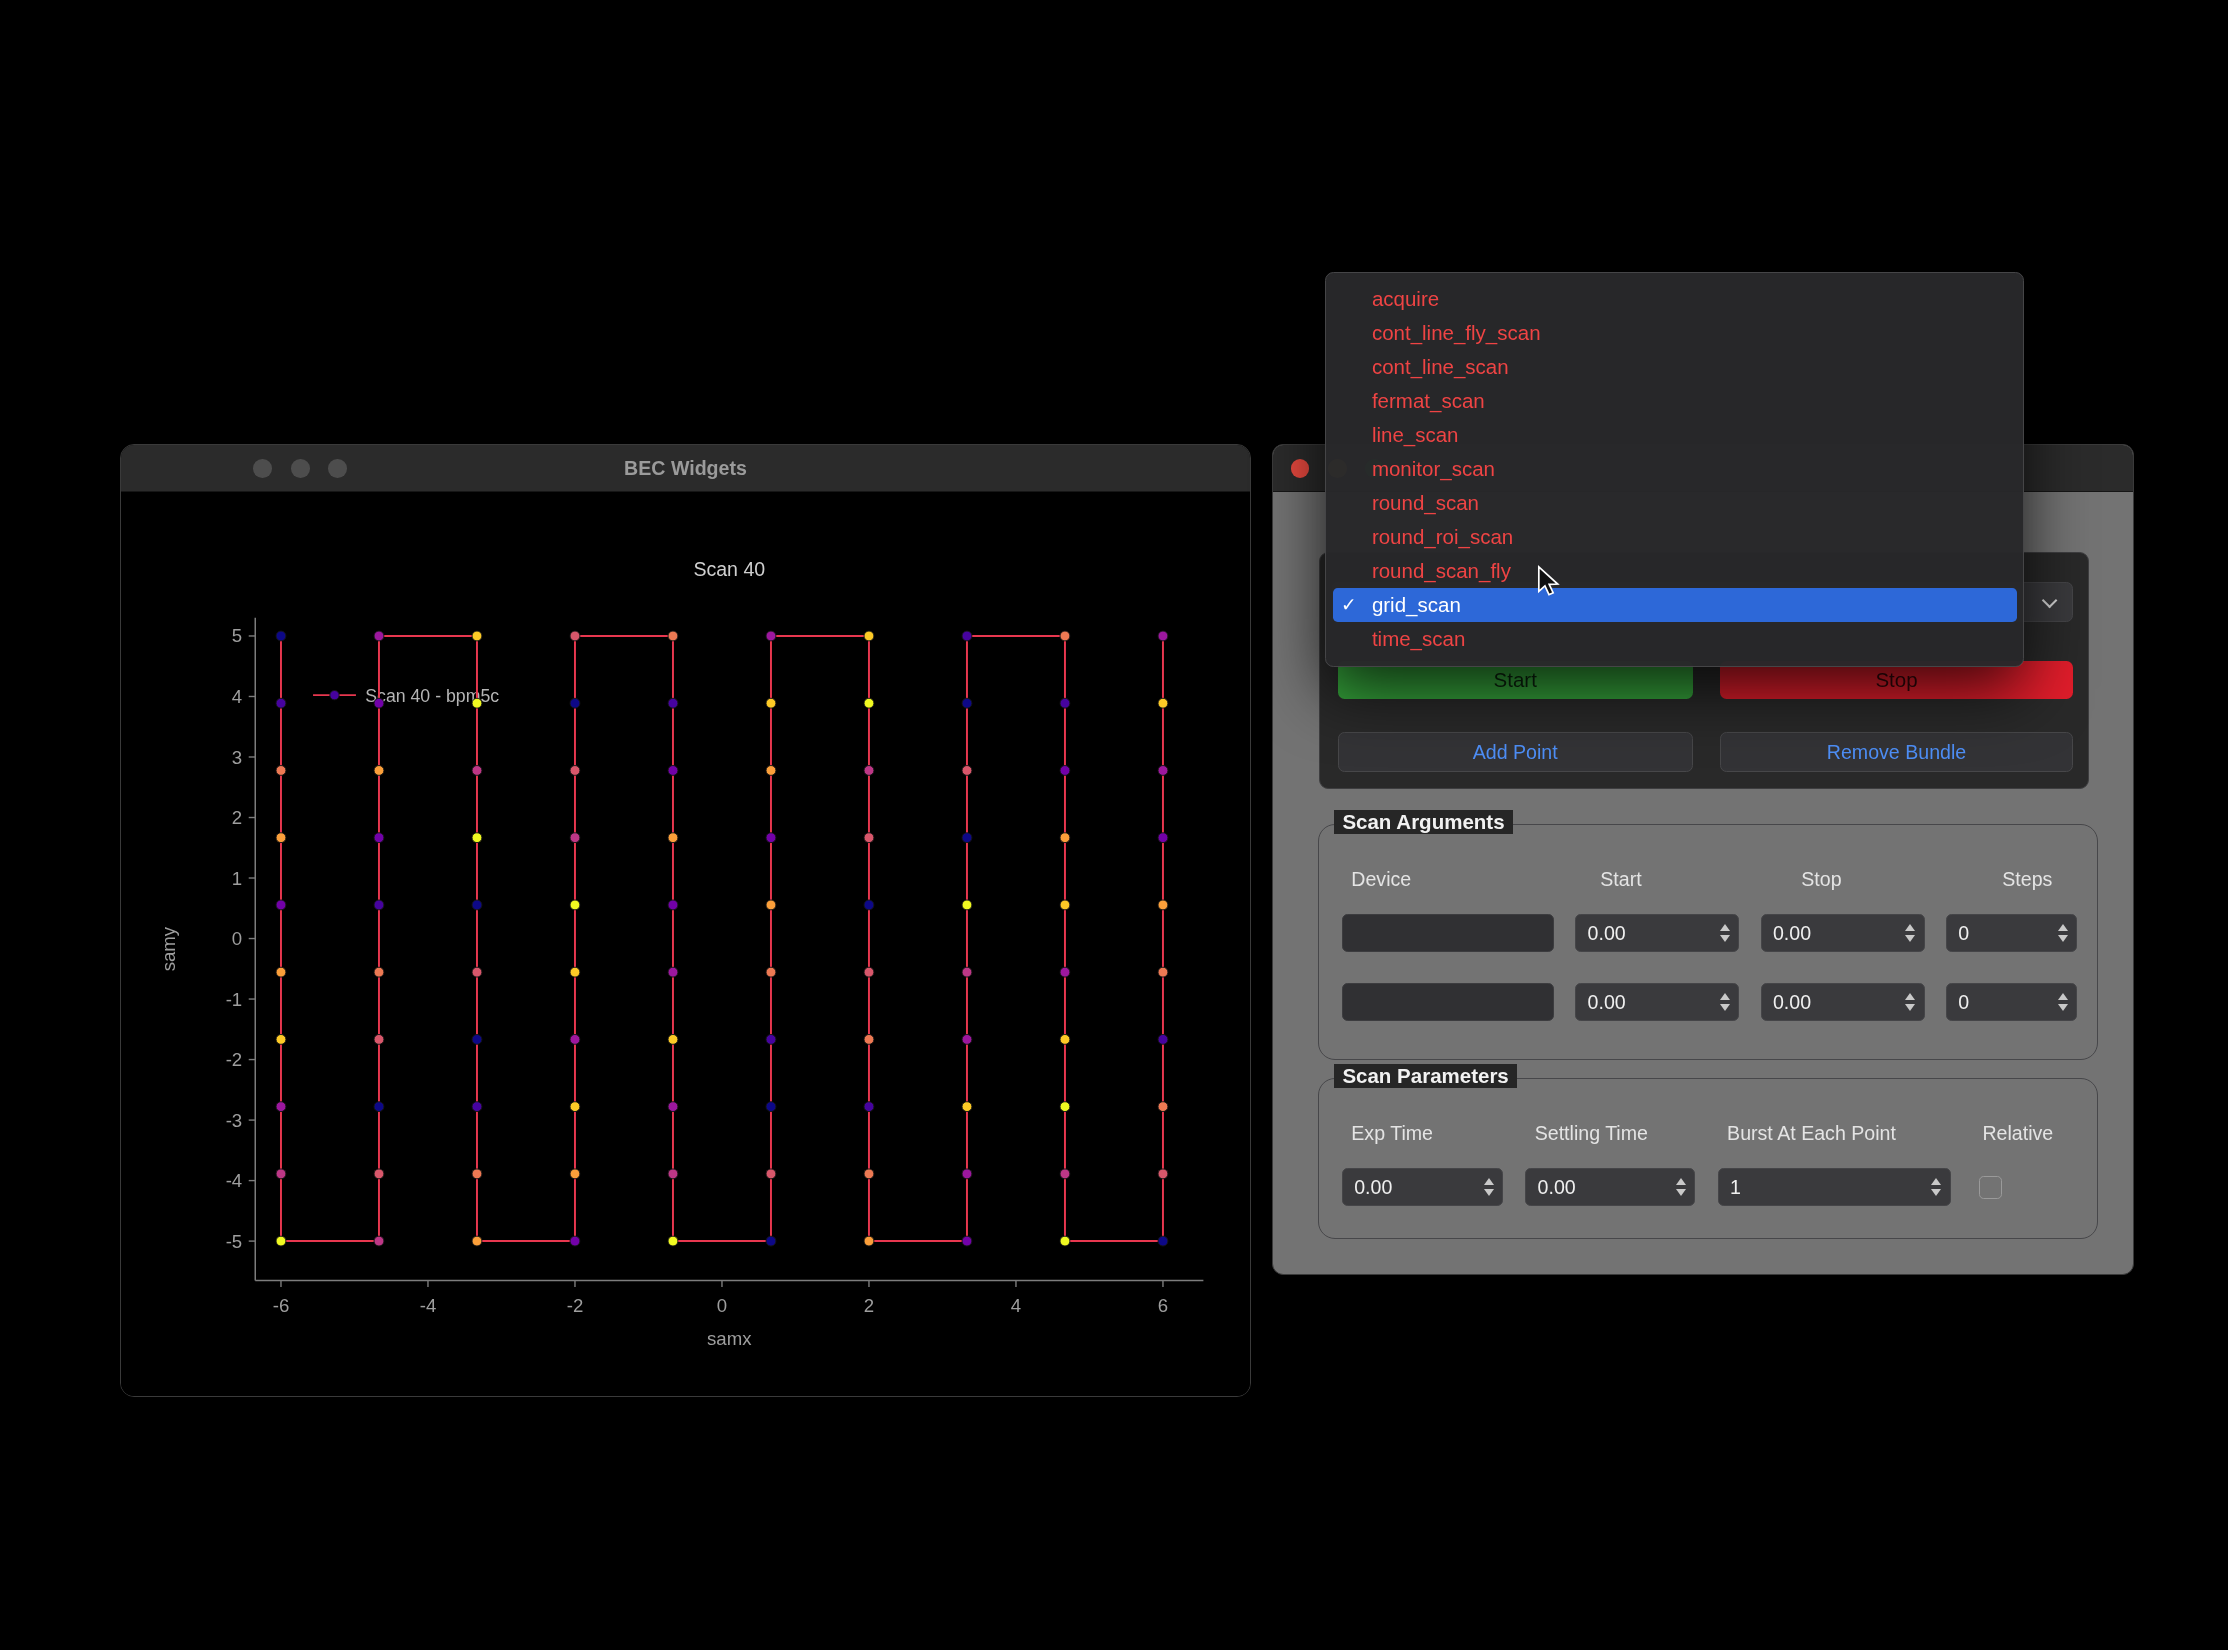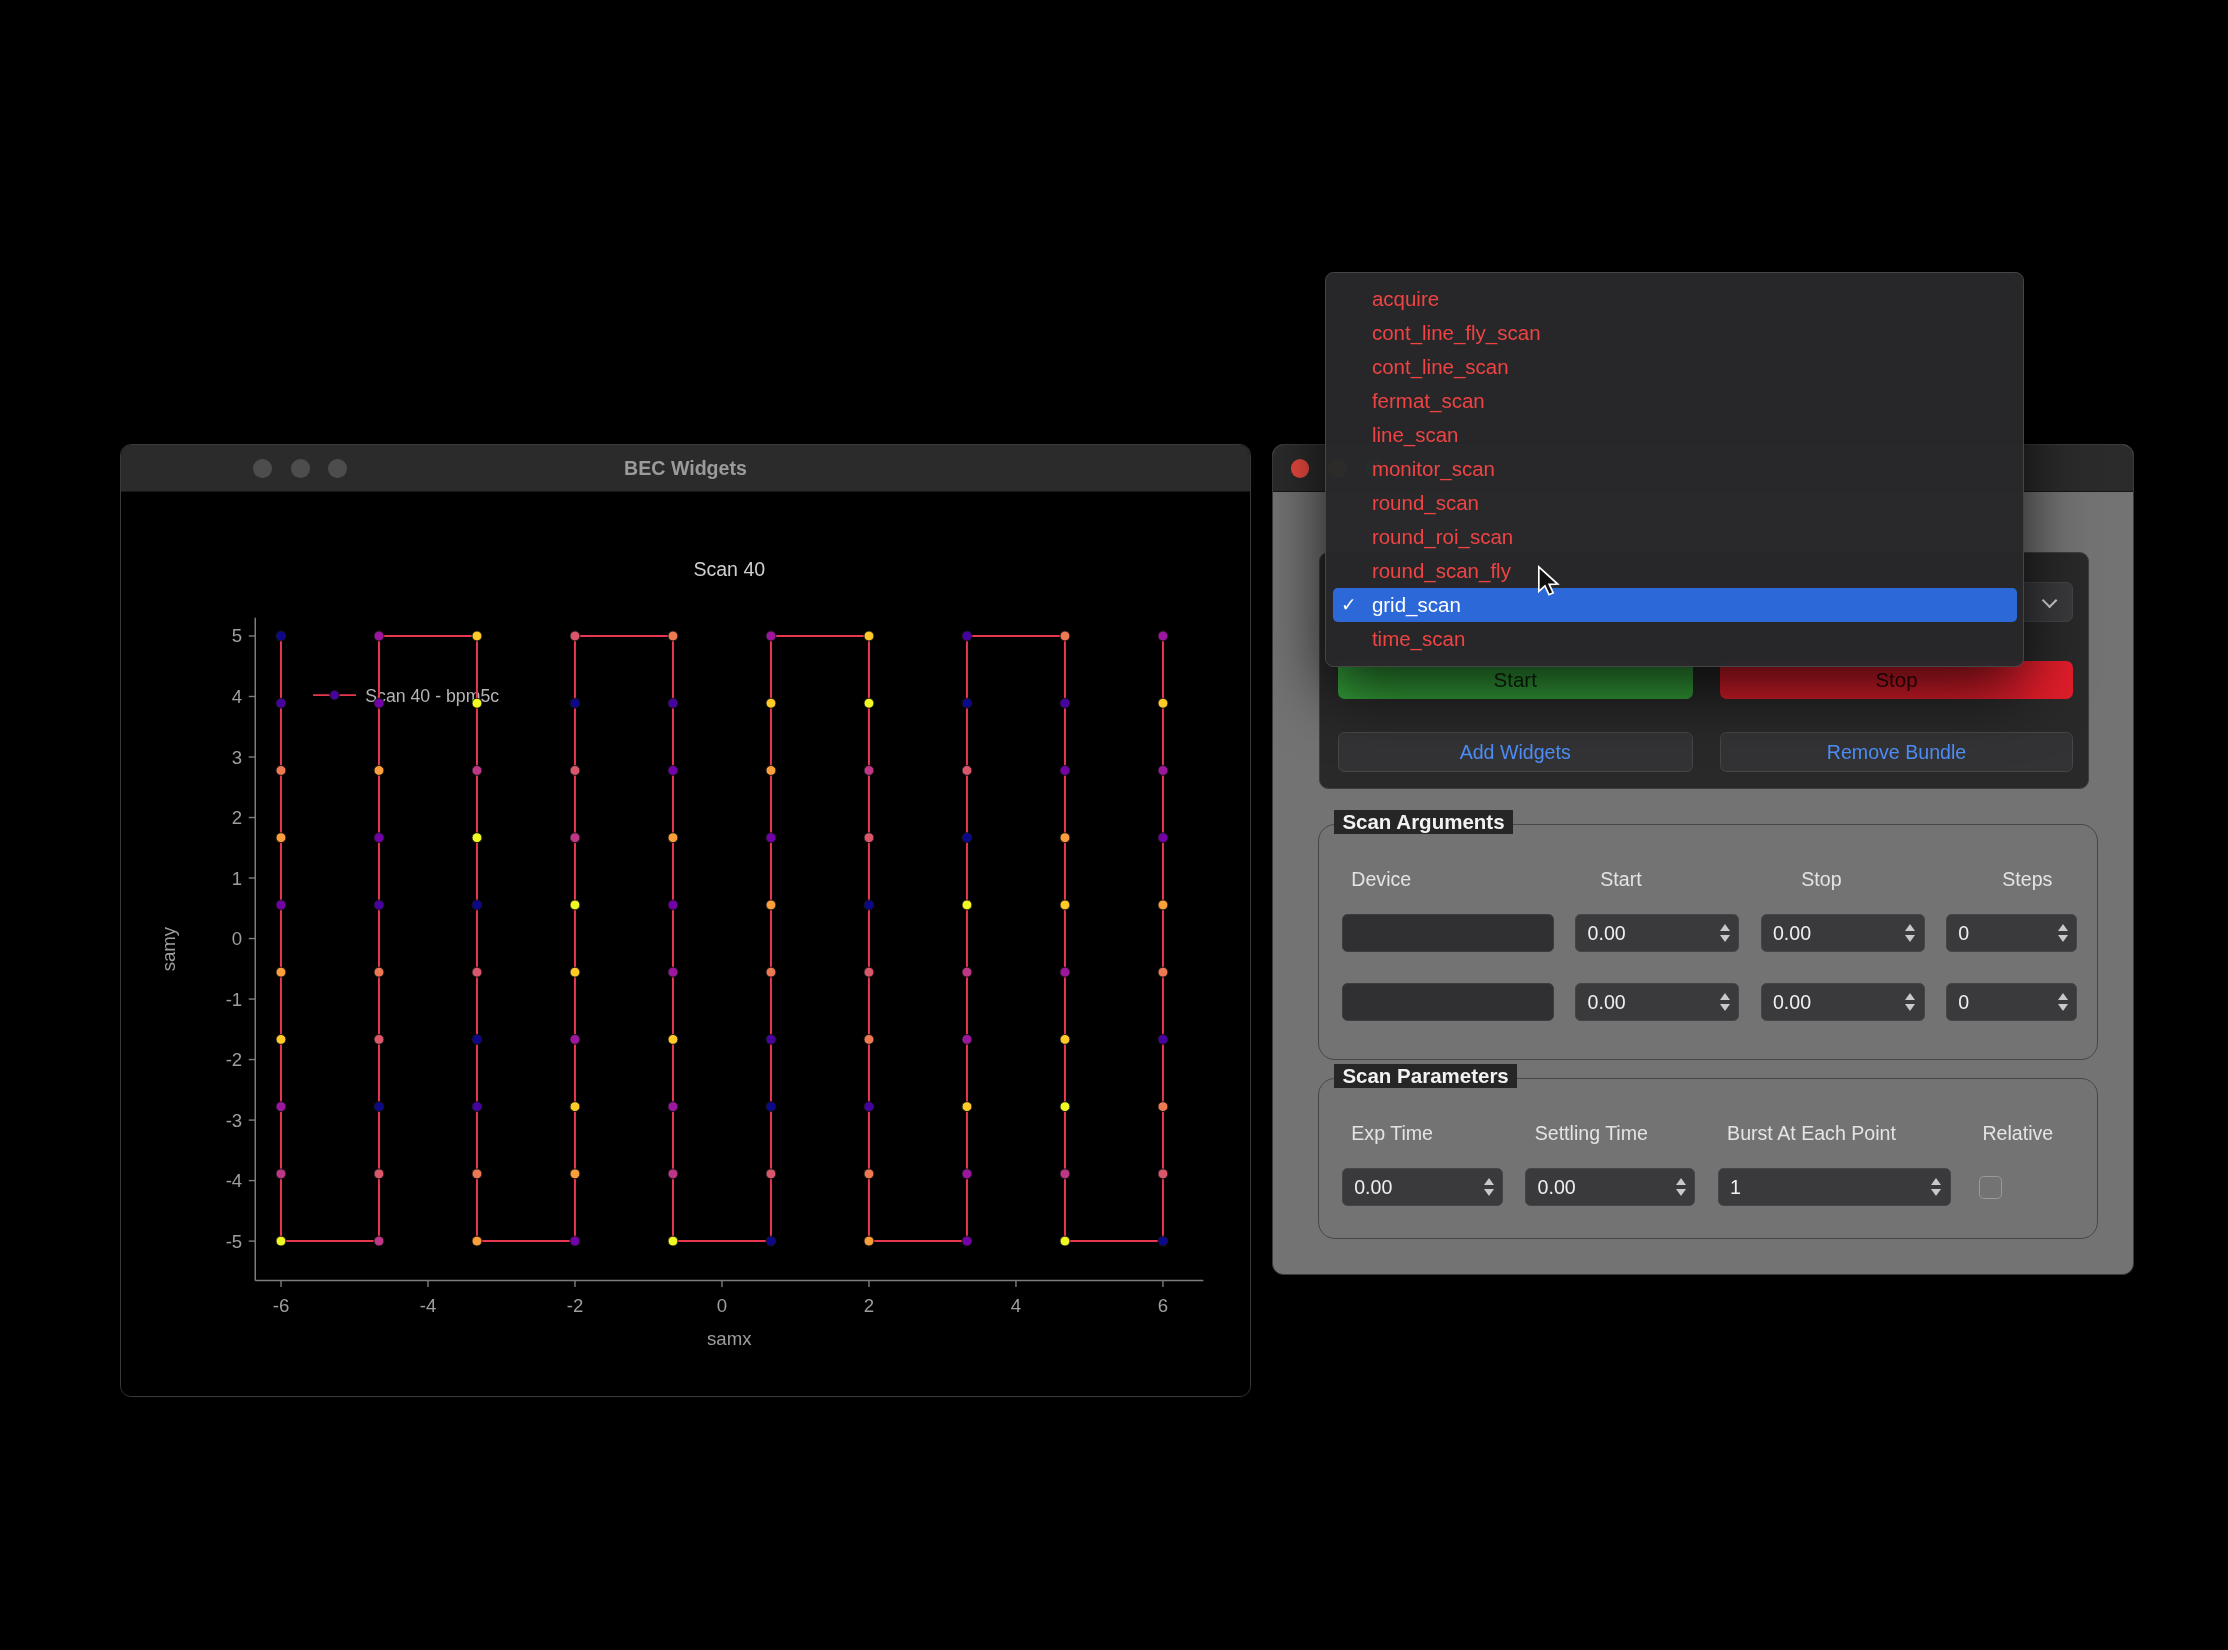--- a/index.html
+++ b/index.html
@@ -15,21 +15,21 @@
 
   
   .window{position:absolute;border:0.9px solid #3a3a3a;border-radius:11.2px;overflow:hidden;}
   .titlebar{position:relative;height:47px;background:#2b2b2b;border-bottom:0.9px solid #161616;}
   .traffic{position:absolute;top:14px;width:18.6px;height:18.6px;border-radius:50%;}
   .t-grey{background:#4d4d4d;}
   .win-title{position:absolute;left:0;right:0;top:0;height:47px;line-height:47px;text-align:center;
     color:#9b9b9b;font-size:19.6px;font-weight:bold;}
 
   
-  .left-window{left:120px;top:444px;width:1131px;height:953px;background:#000;}
+  .left-window{left:120px;top:444px;width:1131px;height:953px;background:#000;border-radius:14px;}
   .plot-area{position:absolute;left:0;top:47px;right:0;bottom:0;background:#000;}
   .plot-area svg{display:block;width:100%;height:100%;}
 
   
   .right-window{left:1272px;top:444px;width:862px;height:831px;background:#737373;}
   .panel{position:absolute;left:46px;top:107px;width:770px;height:237px;
     background:#292929;border:0.9px solid #3e3e40;border-radius:9.3px;}
   .combobox{position:absolute;left:12px;top:29px;width:741px;height:40px;background:#3a3a3d;
     border:0.9px solid #454548;border-radius:6.5px;color:#ececec;font-size:19.6px;line-height:38px;
     padding-left:15px;}
@@ -253,21 +253,21 @@
       <span class="traffic" style="left:92px;background:#28c840"></span>
     </div>
 
     <div class="panel">
       <div class="combobox">
         <span>grid_scan</span>
         <span class="chevron-down"></span>
       </div>
       <div class="btn btn-start">Start</div>
       <div class="btn btn-stop">Stop</div>
-      <div class="btn btn-bundle btn-add">Add Widgets</div>
+      <div class="btn btn-bundle btn-add">Add Point</div>
       <div class="btn btn-bundle btn-remove">Remove Bundle</div>
     </div>
 
     <div class="groupbox gb-args">
       <div class="gb-title">Scan Arguments</div>
       <div class="hdr-row args">
         <span class="hdr">Device</span>
         <span class="hdr">Start</span>
         <span class="hdr">Stop</span>
         <span class="hdr">Steps</span>

